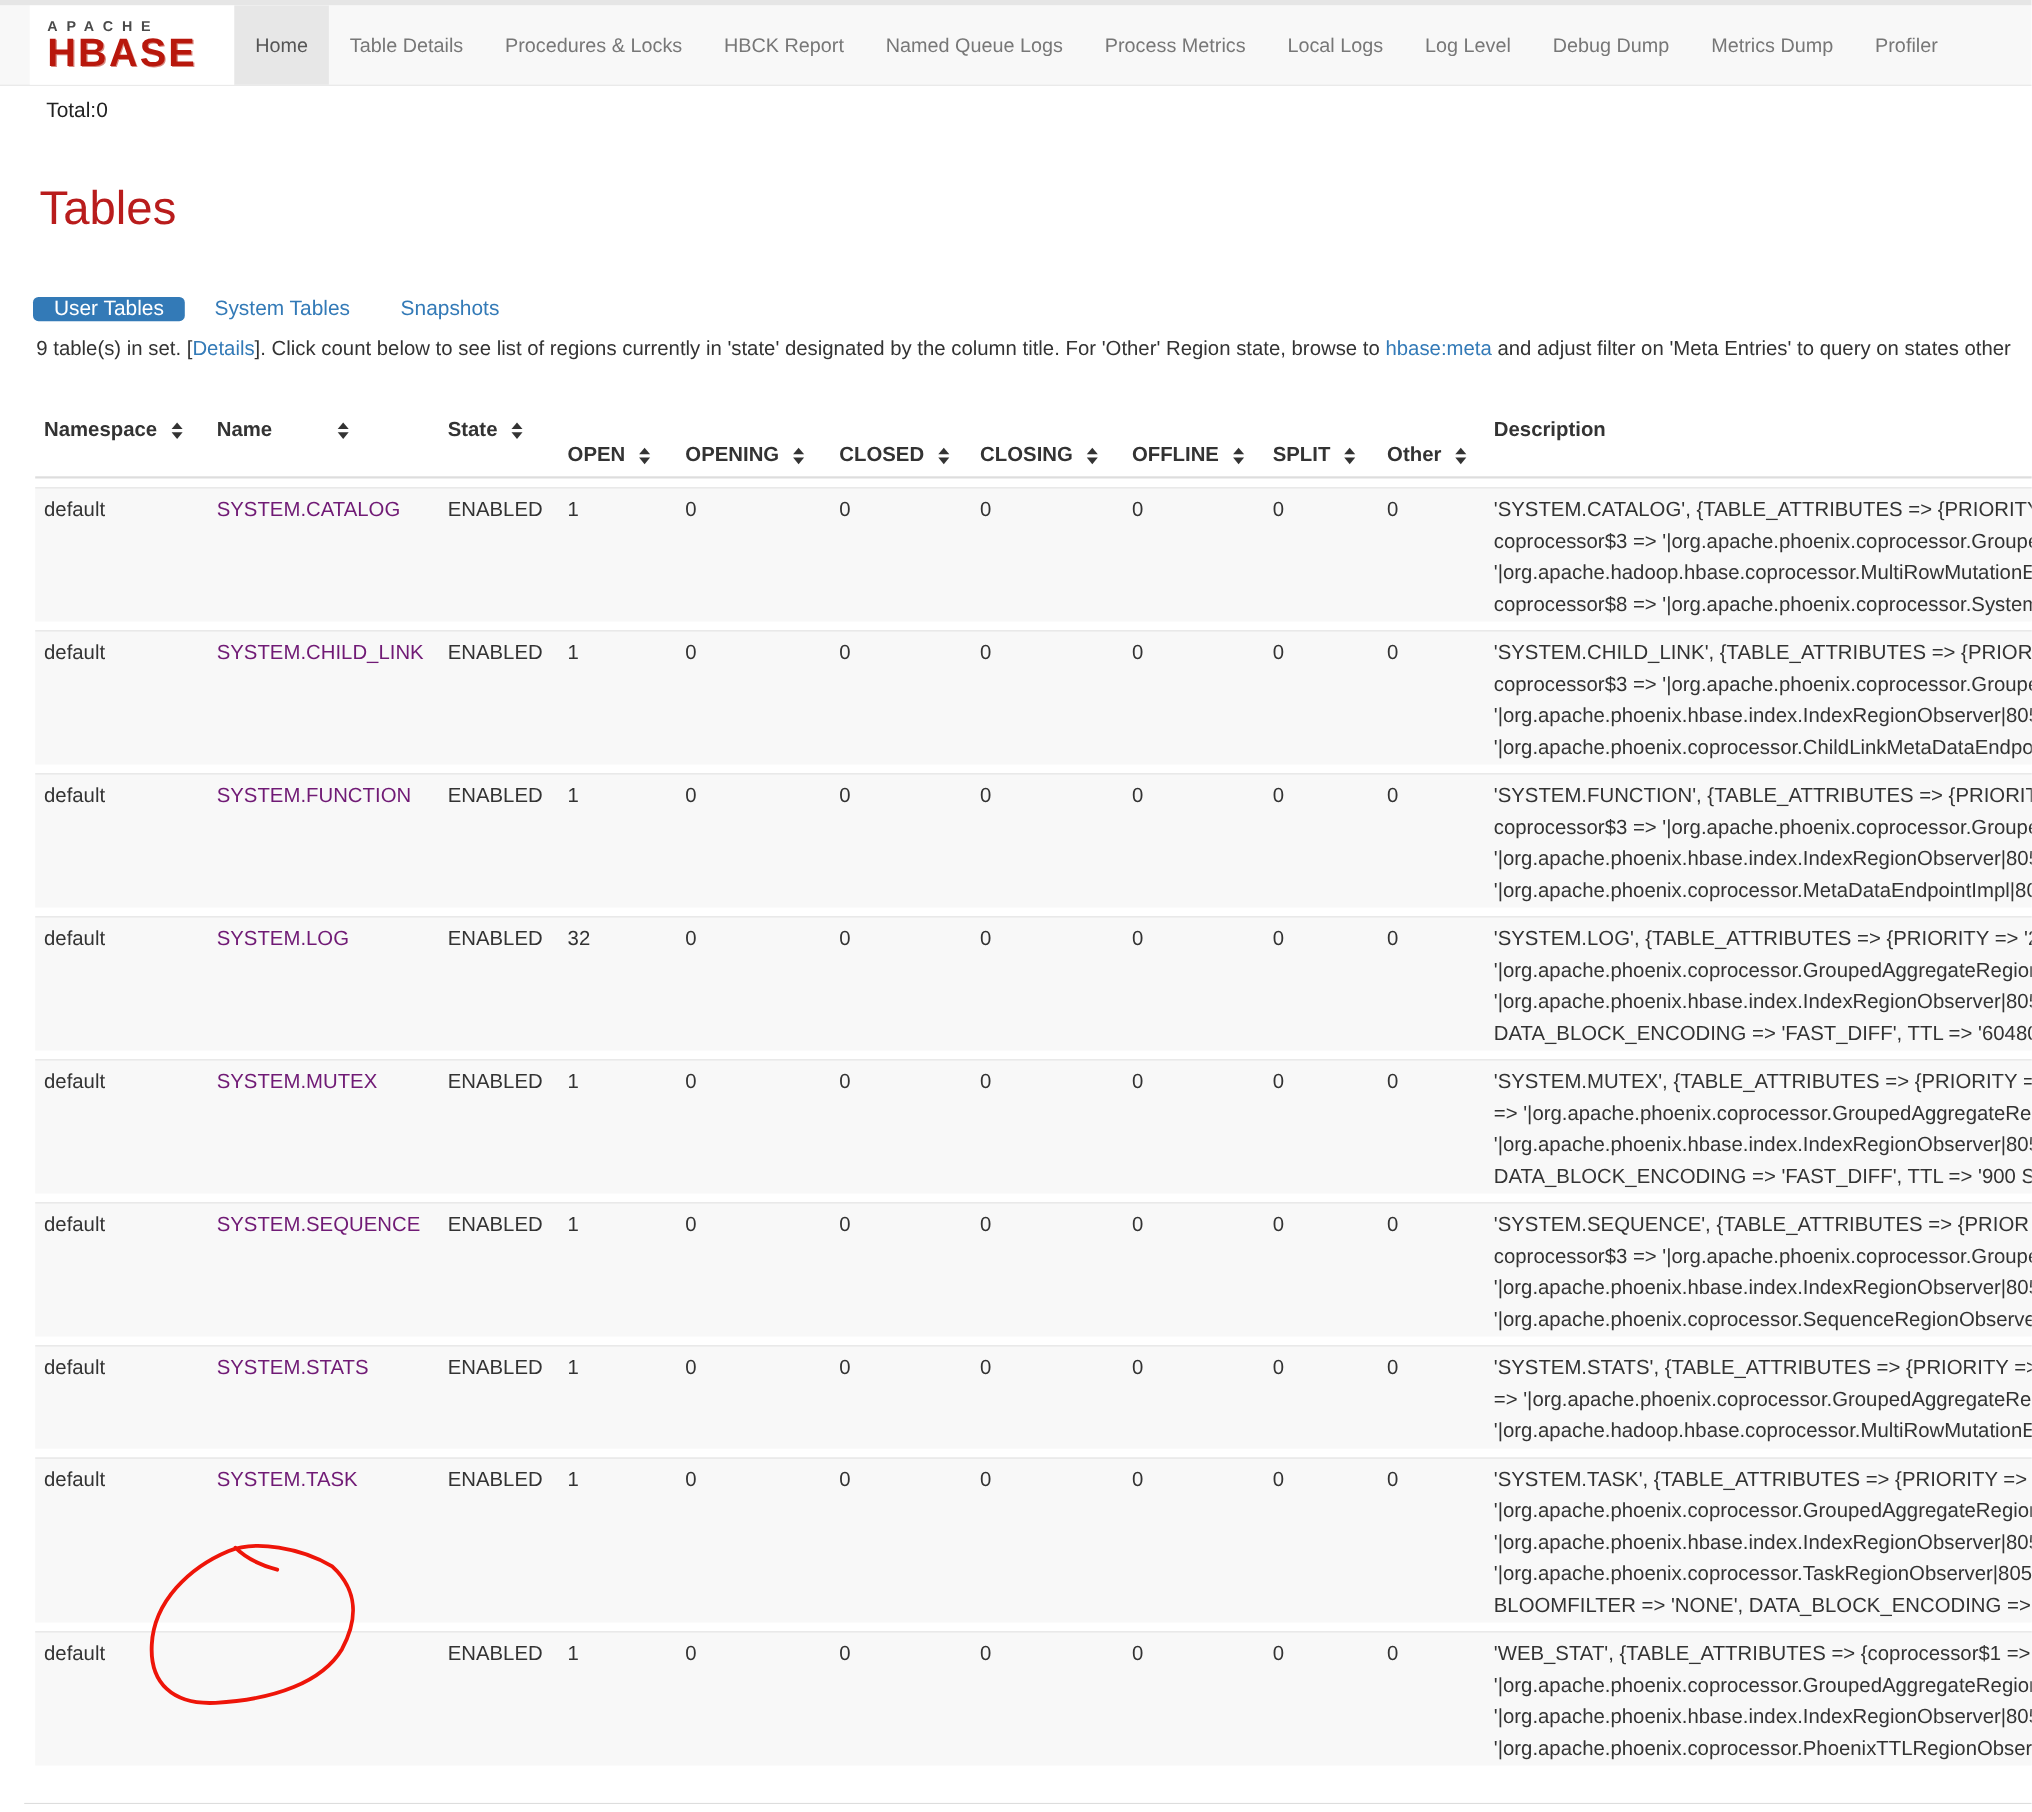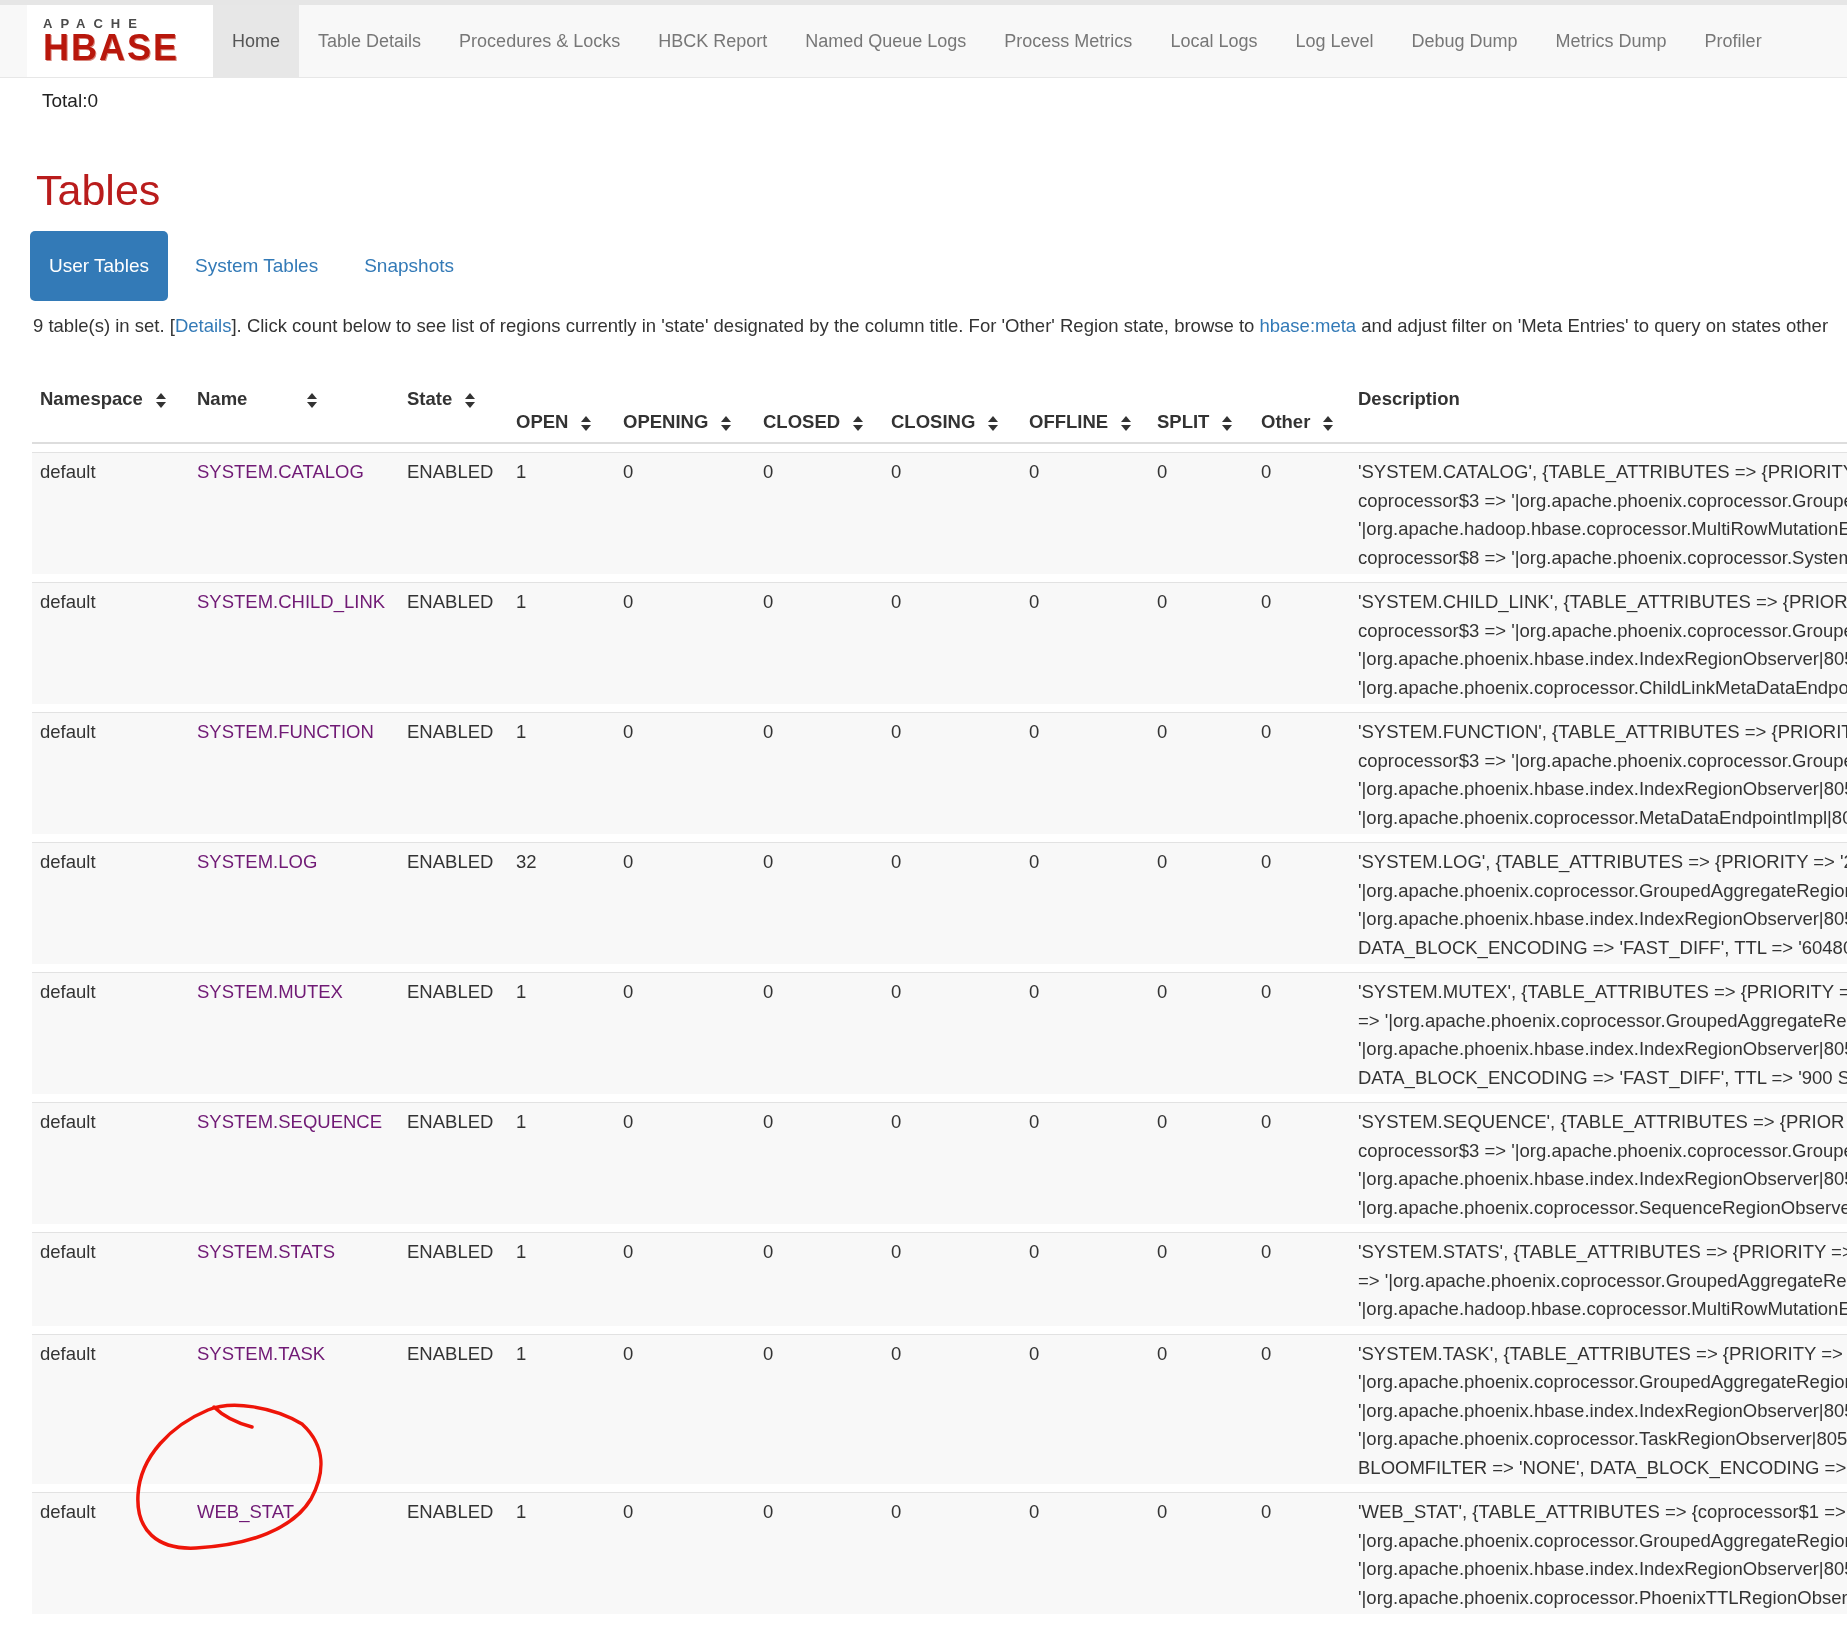--- a/index.html
+++ b/index.html
@@ -14,21 +14,21 @@
   .brand .apache{font-size:13px;font-weight:bold;letter-spacing:8px;color:#4a4a4a;line-height:14px;}
   .brand .hbase{font-size:36px;font-weight:800;letter-spacing:2px;color:#b8170c;line-height:34px;
     text-shadow:1px 1px 0 #d8887f;}
   .nav-menu{display:flex;align-items:stretch;}
   .nav-item{display:flex;align-items:center;padding:0 19px;font-size:18px;color:#777;cursor:pointer;white-space:nowrap;}
   .nav-item.active{background:#e7e7e7;color:#555;}
   
   .total-line{margin:12px 0 0 42px;font-size:19px;color:#222;}
   .page-title{margin:54px 0 0 36px;font-size:43px;font-weight:500;color:#b91c1c;}
   .tabs{display:flex;gap:8px;margin:16px 0 0 30px;align-items:center;}
-  .tab{font-size:19px;color:#337ab7;padding:24px 19px;border-radius:5px;cursor:pointer;}
+  .tab{font-size:19px;color:#337ab7;padding:0 19px;border-radius:5px;cursor:pointer;margin-top:39px;}
   .tab.active{background:#337ab7;color:#fff;}
   .intro{margin:14px 0 0 33px;font-size:18.5px;white-space:nowrap;overflow:hidden;width:1814px;}
   .intro a{color:#337ab7;text-decoration:none;}
   
   .tbl{margin:22px 0 0 32px;width:2768px;}
   .grid{display:grid;grid-template-columns:157px 210px 109px 107px 140px 128px 138px 128px 104px 97px 1450px;}
   .thead{grid-template-rows:30px 28px;row-gap:22px;padding-bottom:3px;border-bottom:2px solid #ddd;}
   .th{font-weight:bold;font-size:18.5px;padding:0 8px;white-space:nowrap;}
   .th.span2{grid-row:1/3;align-self:center;}
   .th-regions{grid-column:4/11;grid-row:1;text-align:center;position:relative;border-bottom:3px solid #d9d9d9;padding-bottom:4px;}
@@ -295,21 +295,20 @@
           <div class="desc-line">'SYSTEM.TASK', {TABLE_ATTRIBUTES =&gt; {PRIORITY =&gt;</div>
           <div class="desc-line">'|org.apache.phoenix.coprocessor.GroupedAggregateRegion</div>
           <div class="desc-line">'|org.apache.phoenix.hbase.index.IndexRegionObserver|805</div>
           <div class="desc-line">'|org.apache.phoenix.coprocessor.TaskRegionObserver|805</div>
           <div class="desc-line">BLOOMFILTER =&gt; 'NONE', DATA_BLOCK_ENCODING =&gt;</div>
         </div>
   </div>
 
   <div class="grid row">
     <div class="cell" style="grid-column:1">default</div>
-    <div class="cell" style="grid-column:2"><a class="tname">WEB_STAT</a></div>
     <div class="cell" style="grid-column:3">ENABLED</div>
     <div class="cell" style="grid-column:4">1</div>
     <div class="cell" style="grid-column:5">0</div>
     <div class="cell" style="grid-column:6">0</div>
     <div class="cell" style="grid-column:7">0</div>
     <div class="cell" style="grid-column:8">0</div>
     <div class="cell" style="grid-column:9">0</div>
     <div class="cell" style="grid-column:10">0</div>
     <div class="cell desc" style="grid-column:11">
           <div class="desc-line">'WEB_STAT', {TABLE_ATTRIBUTES =&gt; {coprocessor$1 =&gt;</div>

